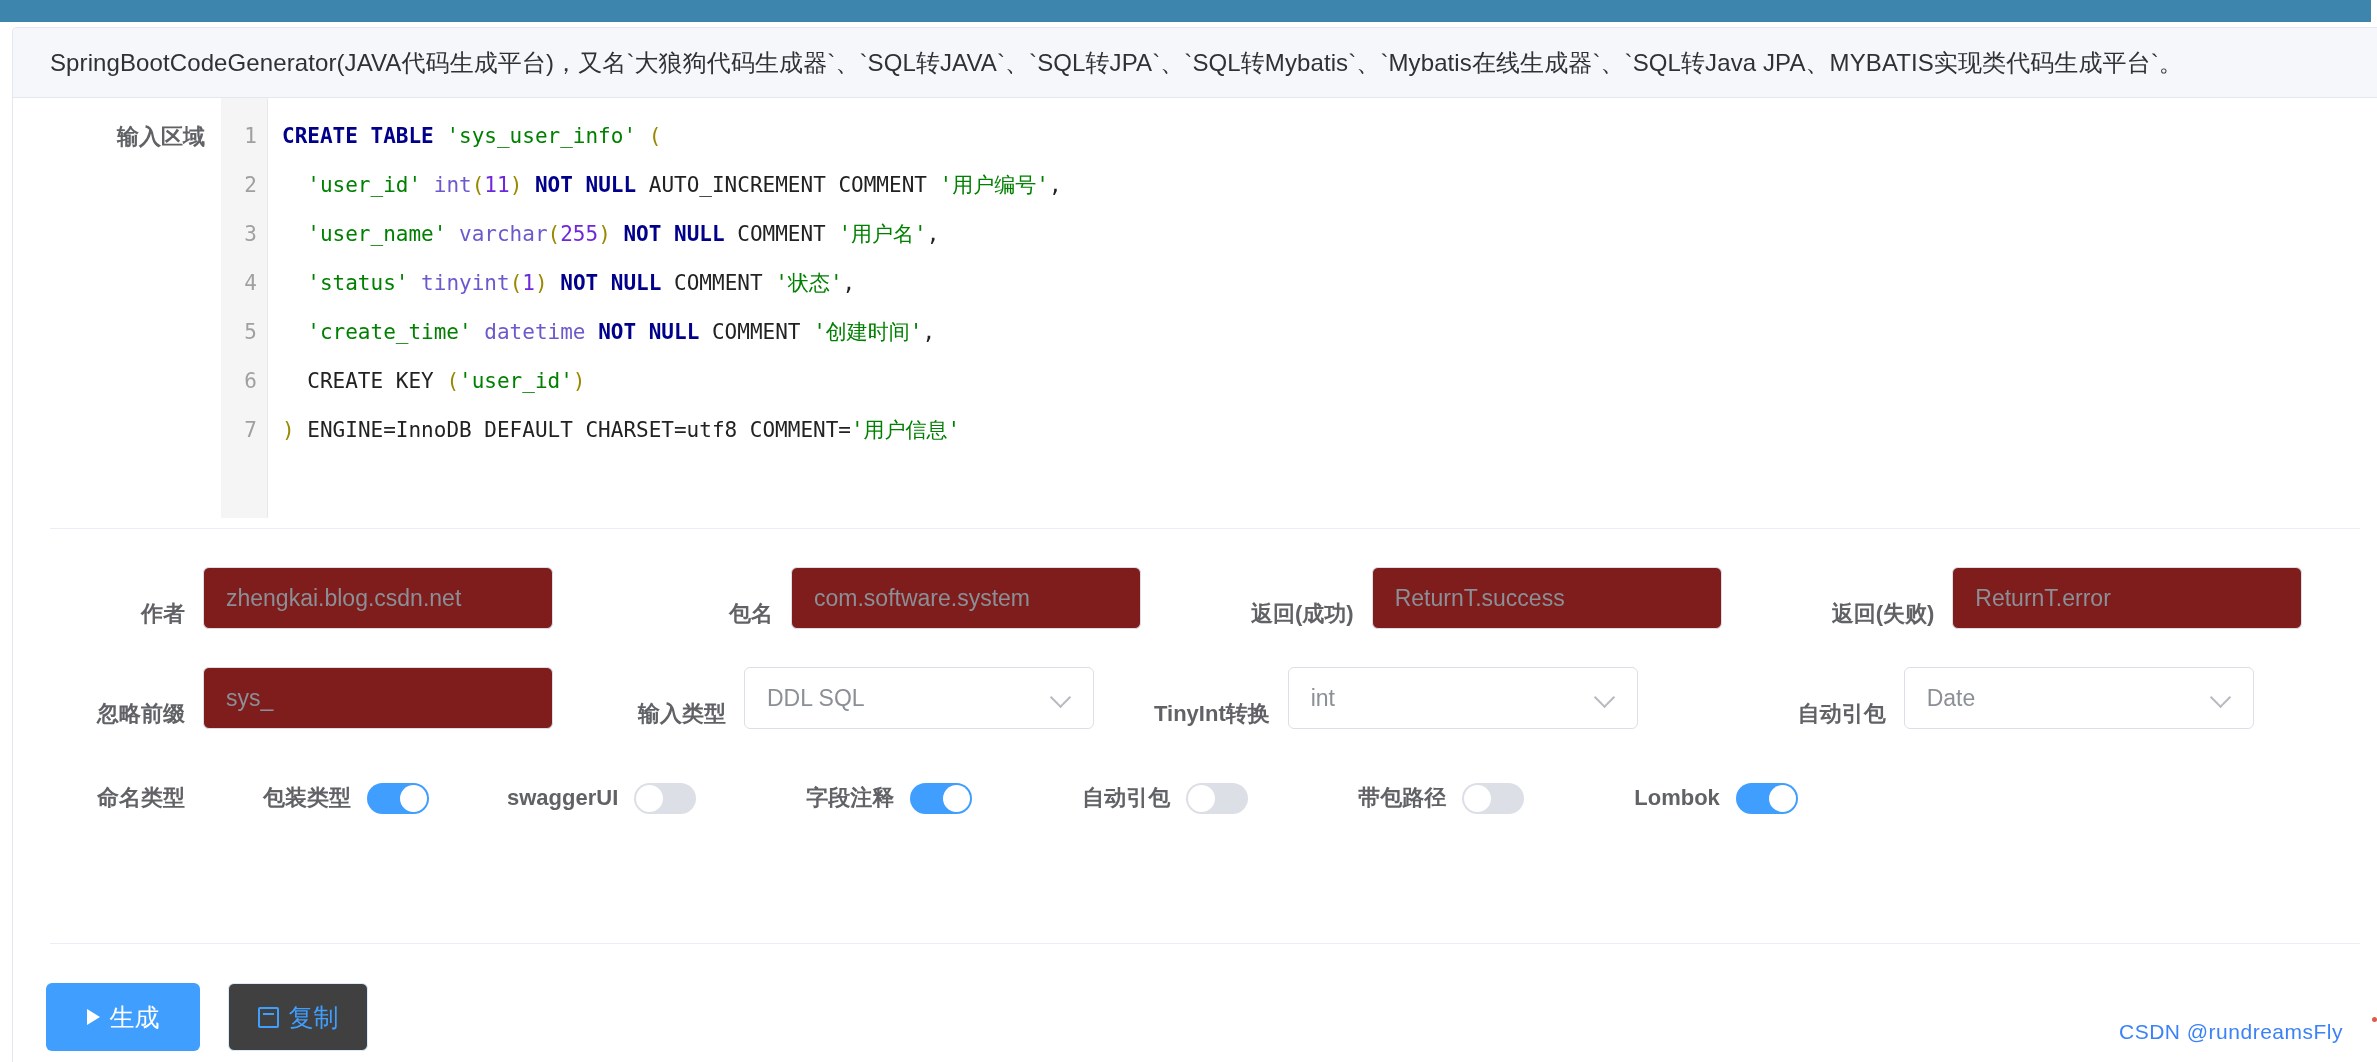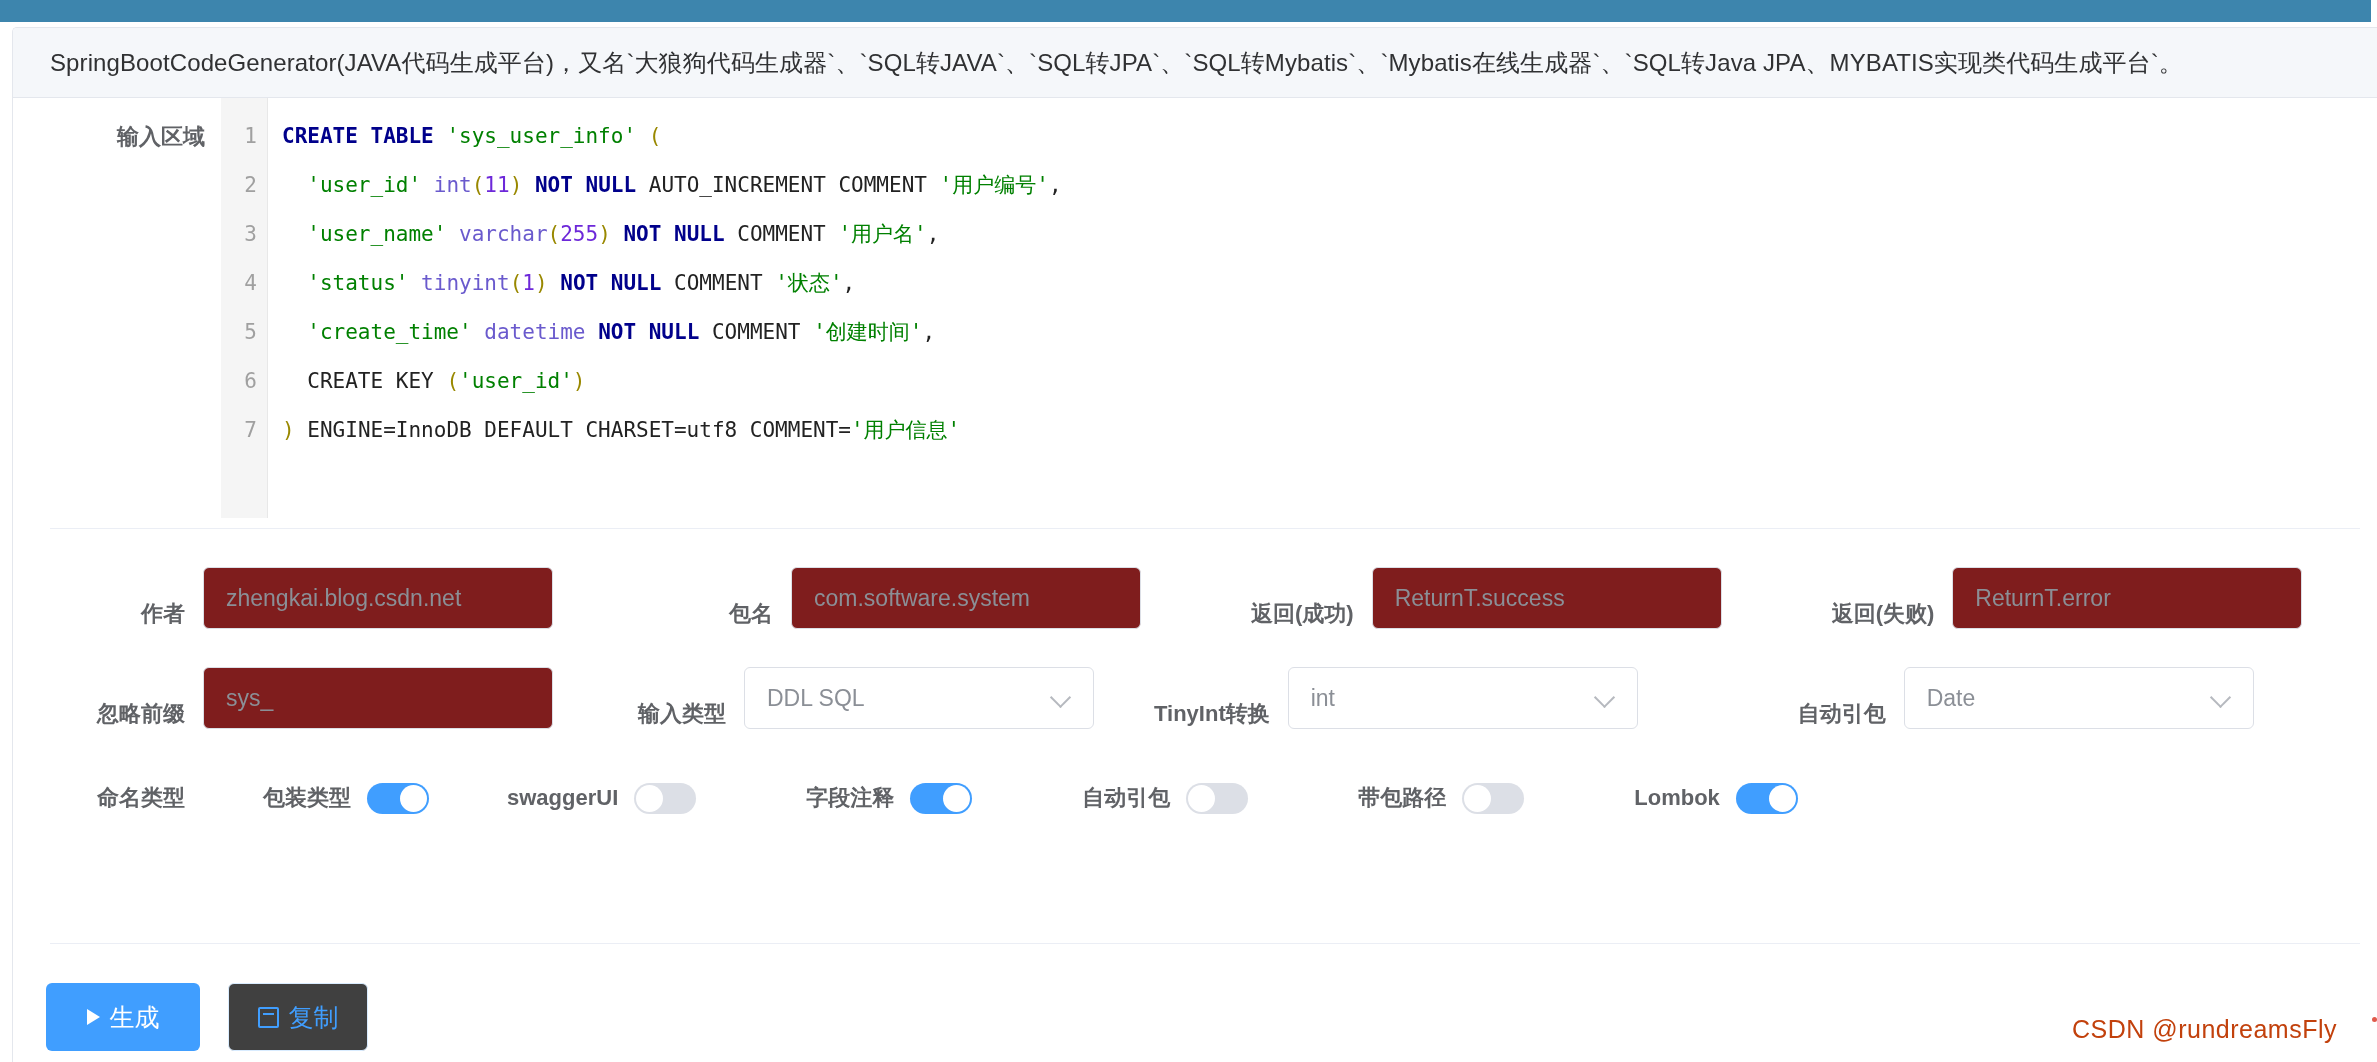--- a/index.html
+++ b/index.html
@@ -266,24 +266,24 @@
     content: "";
     position: absolute;
     left: 3px; top: 4px;
     width: 11px; height: 2px;
     background: #409eff;
   }
 
   
   .watermark {
     position: absolute;
-    right: 40px;
+    right: 34px;
     bottom: 18px;
-    font-size: 25px;
-    color: #c2410c;
+    font-size: 21px;
+    color: #3b82f6;
     letter-spacing: 0.5px;
   }
   .corner-dot {
     position: absolute;
     right: 0; bottom: 40px;
     width: 5px; height: 5px;
     background: #e05a4c;
     border-radius: 50%;
   }
 </style>

